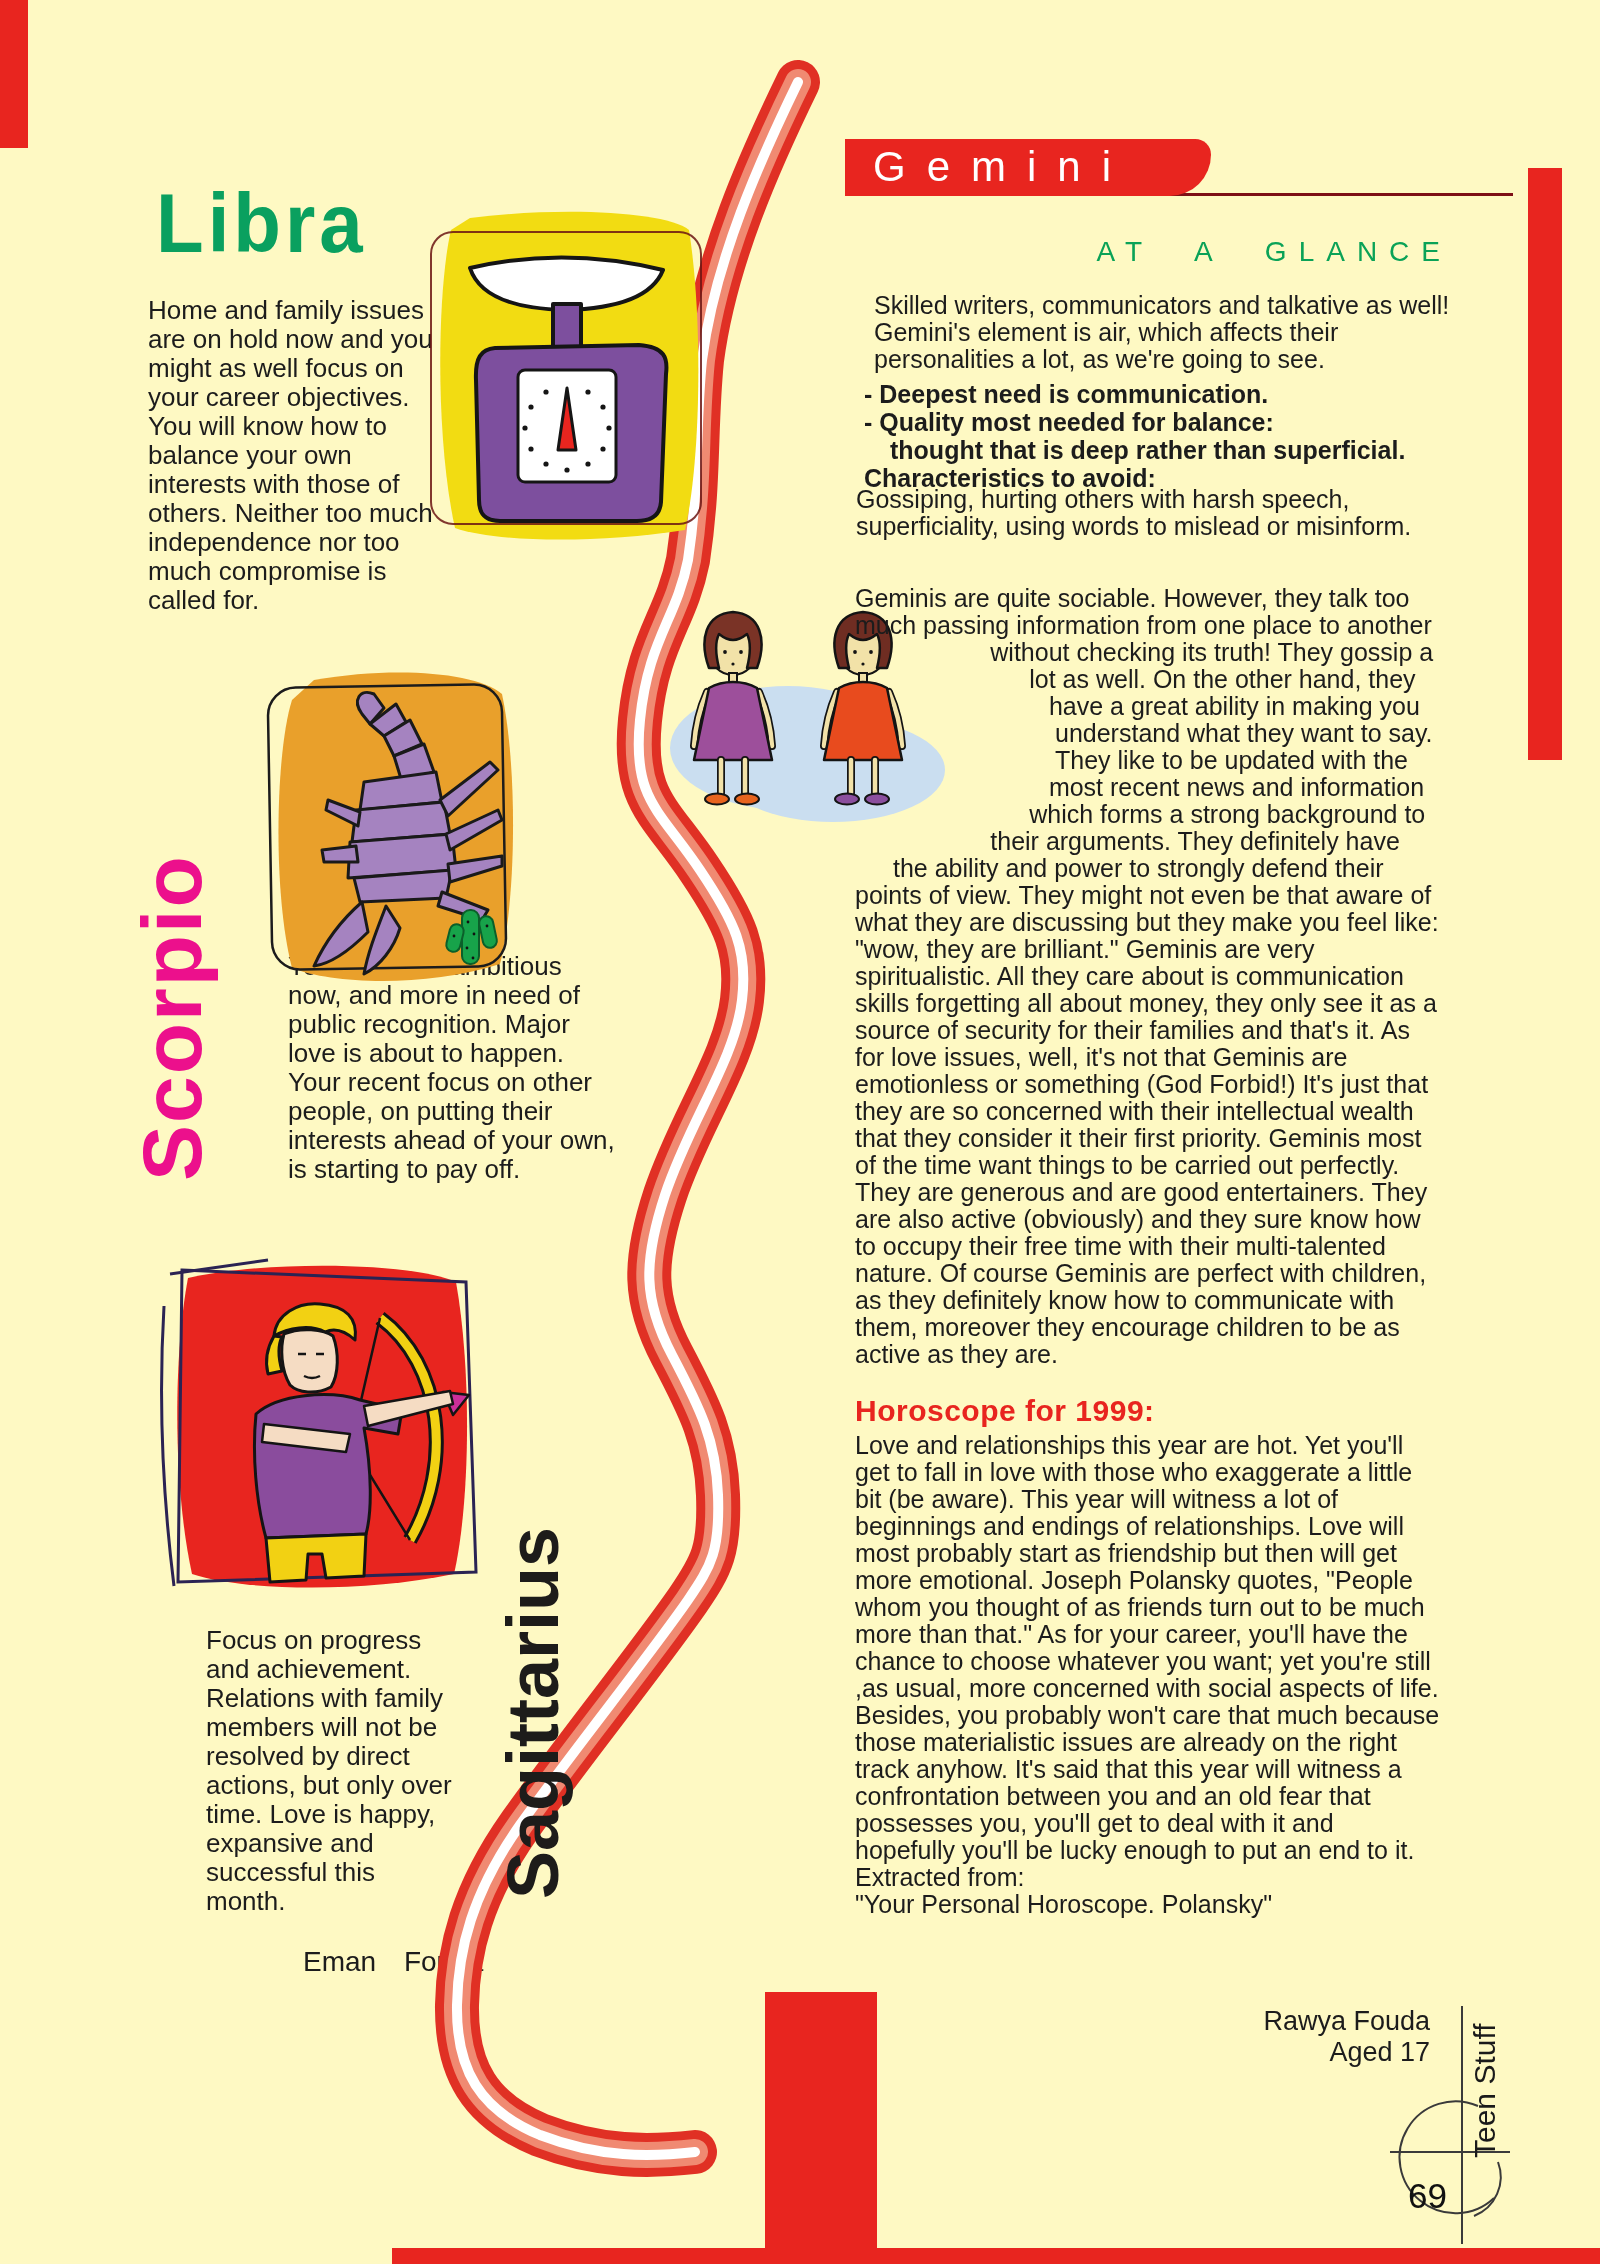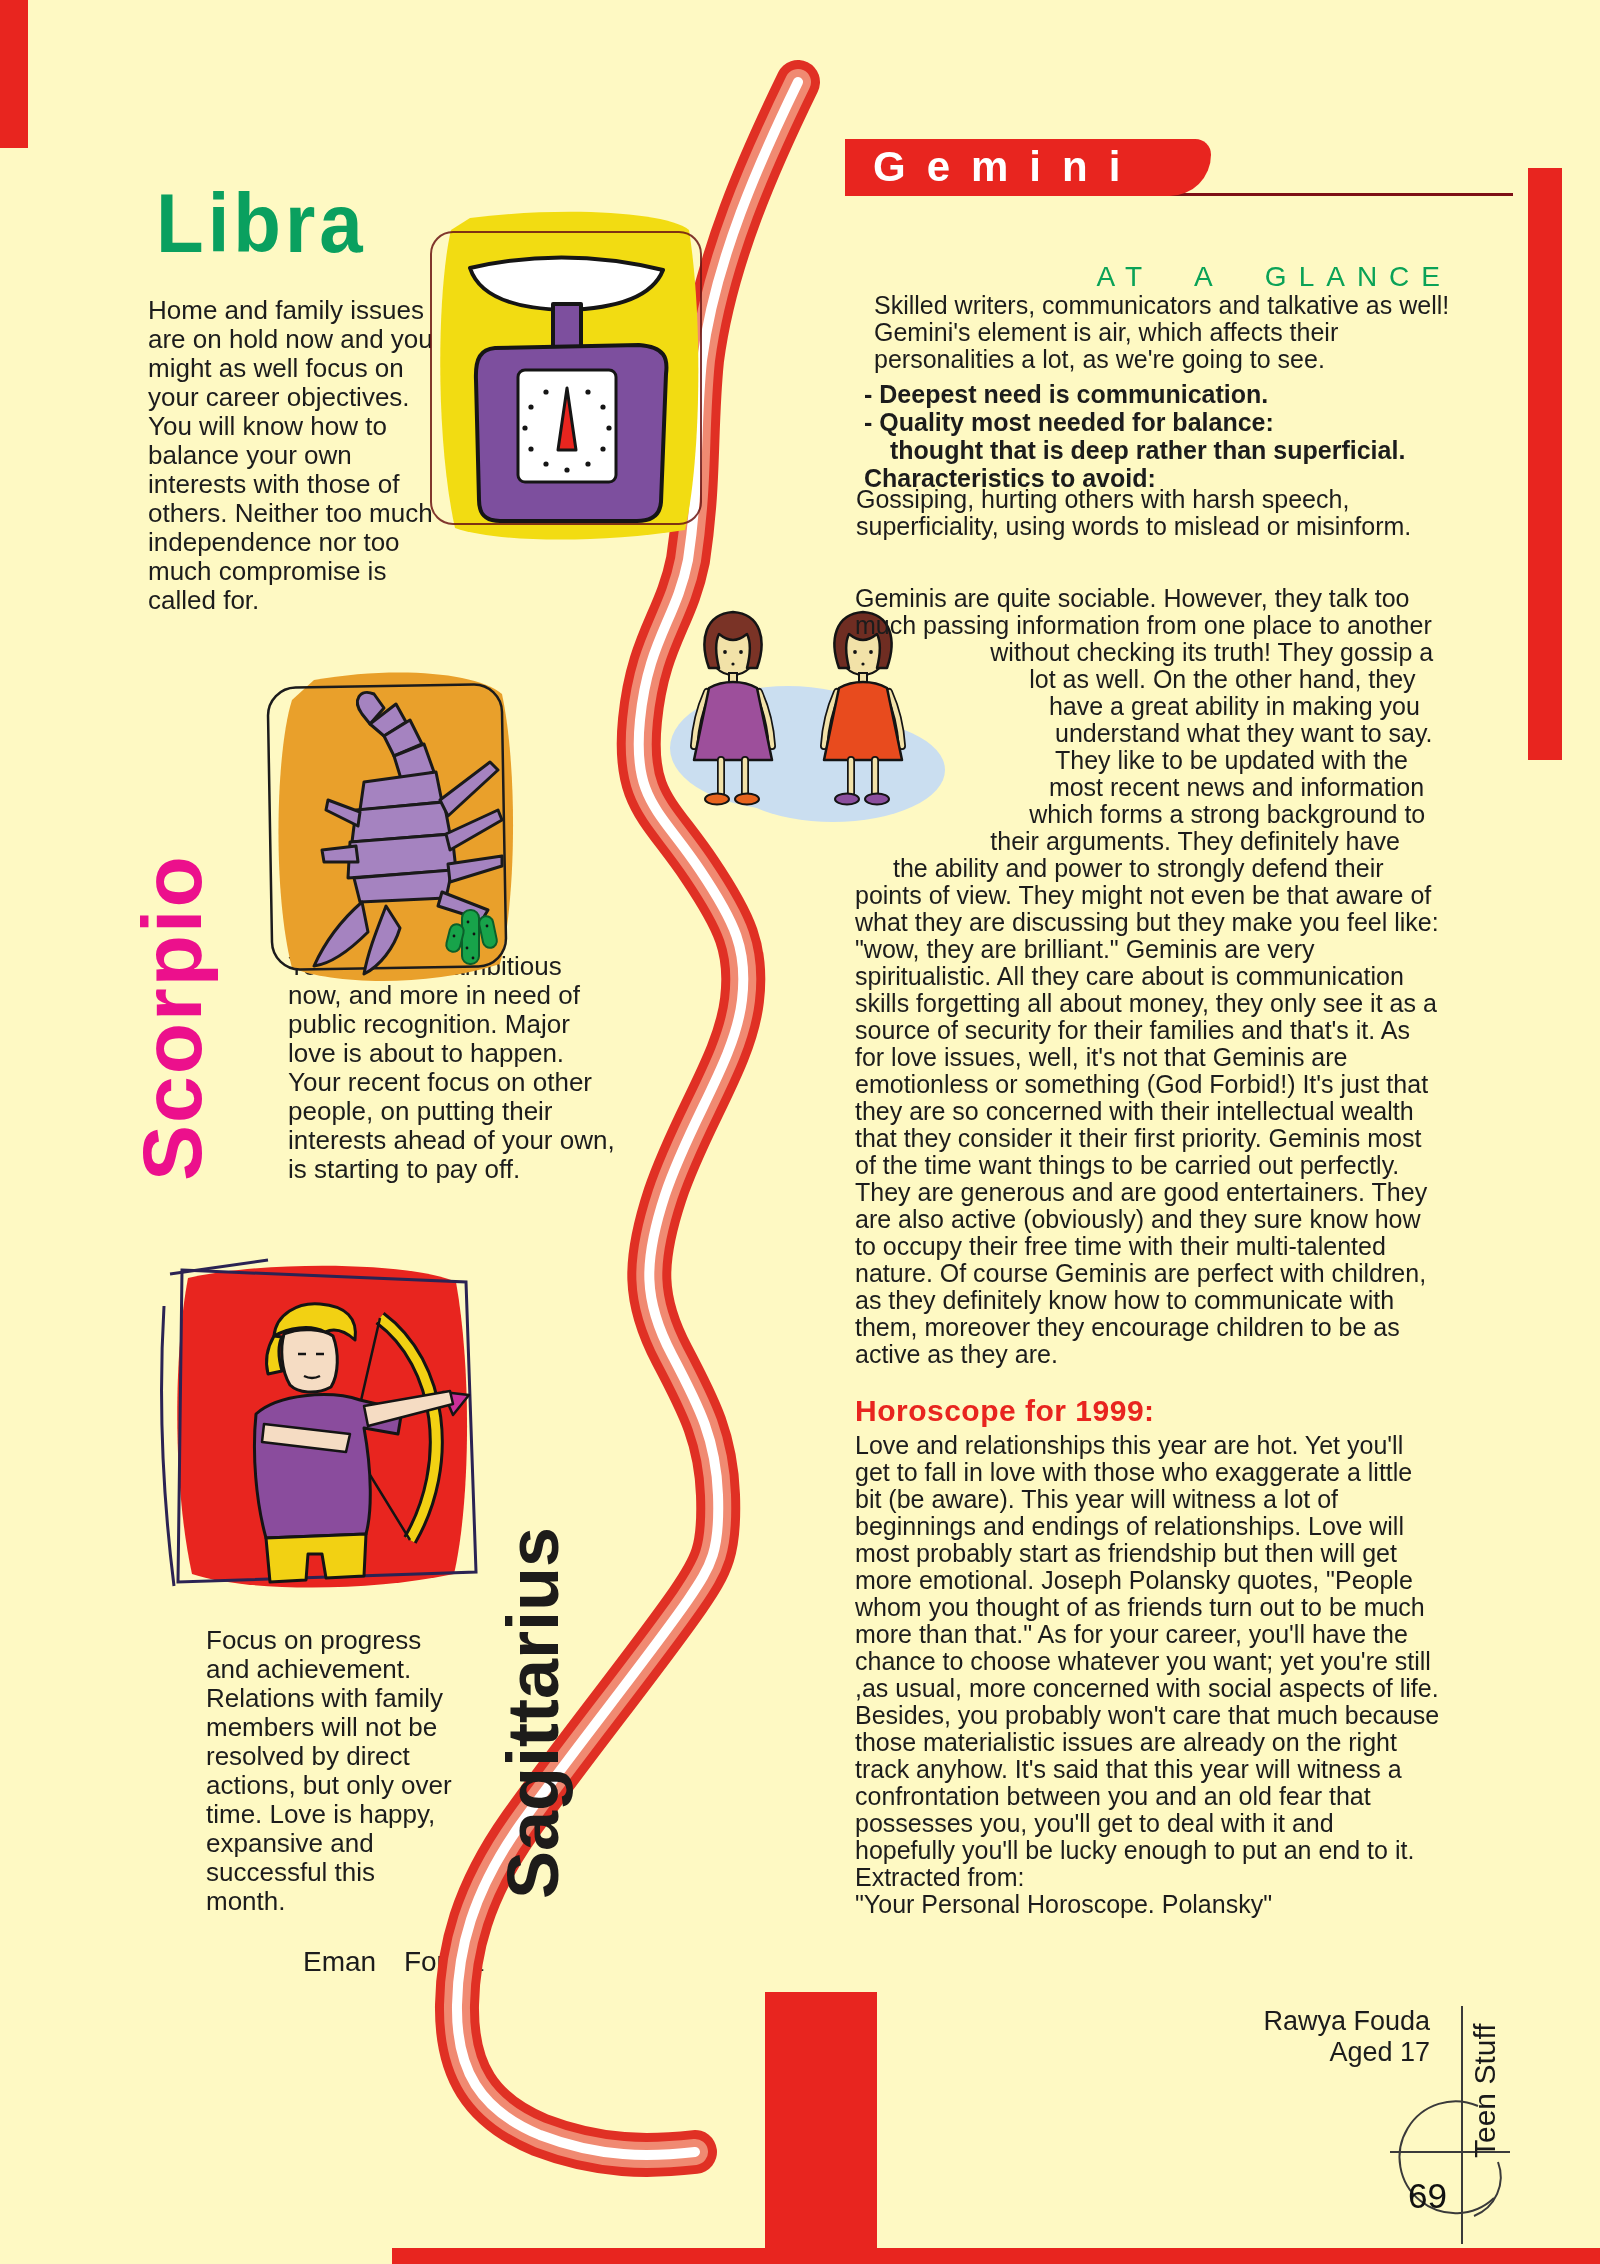--- a/index.html
+++ b/index.html
@@ -12,21 +12,21 @@
   .indent{padding-left:26px;}
   .vtitle{position:absolute;writing-mode:vertical-rl;transform:rotate(180deg);
           font-weight:900;font-family:"Liberation Sans",sans-serif;white-space:nowrap;}
   #libra-title{left:156px;top:174px;font-size:78px;font-weight:900;color:#0aa05f;
                letter-spacing:4px;transform:scaleY(1.08);transform-origin:top left;}
   #scorpio-title{left:124px;top:666px;height:515px;font-size:84px;color:#ec108c;letter-spacing:2px;}
   #sagittarius-title{left:492px;top:1234px;height:665px;font-size:72px;color:#1d1c1a;}
   #gemini-banner{left:845px;top:139px;width:366px;height:57px;background:#e8251f;
                  border-radius:0 22px 58px 0;z-index:3;}
   #gemini-banner .t{padding-left:28px;font-size:42px;line-height:56px;color:#ffffff;
-                    letter-spacing:21px;font-weight:700;}
+                    letter-spacing:21px;font-weight:400;}
   #gemini-rule{left:845px;top:193px;width:668px;height:3px;background:#7d1016;z-index:2;}
   #glance{left:1000px;top:236px;width:452px;text-align:right;font-size:28px;color:#0aa257;
           letter-spacing:12px;word-spacing:22px;font-weight:500;}
   #horoscope-title{left:855px;top:1394px;font-size:30px;font-weight:800;color:#e8251f;letter-spacing:0.5px;}
   .redbar{position:absolute;background:#e8251f;}
   #twin-spacer{float:left;width:200px;height:215px;shape-outside:ellipse(200px 110px at 0px 108px);
                margin:2px 16px 4px 0;}
   #eman-byline{left:303px;top:1946px;font-size:28px;word-spacing:20px;}
   #rawya-byline{left:1100px;top:2006px;width:330px;text-align:right;font-size:27px;line-height:31px;}
   #teenstuff-label{left:1468px;top:2008px;height:150px;font-size:30px;color:#1a1a1a;}
@@ -149,21 +149,21 @@
   <h1 class="vtitle" id="sagittarius-title" style="margin:0;z-index:2;">Sagittarius</h1>
 
   <p class="p" style="left:190px;top:1610px;width:255px;margin:16px;line-height:29px;font-size:26px;">Focus on progress and achievement. Relations with family members will not be resolved by direct actions, but only over time. Love is happy, expansive and successful this month.</p>
 
   <div class="abs" id="eman-byline">Eman Fouda</div>
 
   <div class="abs" id="gemini-rule"></div>
   <div class="abs" id="gemini-banner">
     <div class="t">Gemini</div>
   </div>
-  <div class="abs" id="glance" style="z-index:2;margin-top:25px;">AT A GLANCE</div>
+  <div class="abs" id="glance" style="z-index:2;">AT A GLANCE</div>
 
   <p class="p rc" style="left:862px;top:280px;margin:12px;width:580px;">Skilled writers, communicators and talkative as well! Gemini's element is air, which affects their personalities a lot, as we're going to see.</p>
 
   <div class="p rc bold" style="left:856px;top:372px;margin:8px;line-height:28px;">
     <div>- Deepest need is communication.</div>
     <div>- Quality most needed for balance:</div>
     <div class="indent">thought that is deep rather than superficial.</div>
     <div>Characteristics to avoid:</div>
   </div>
 

